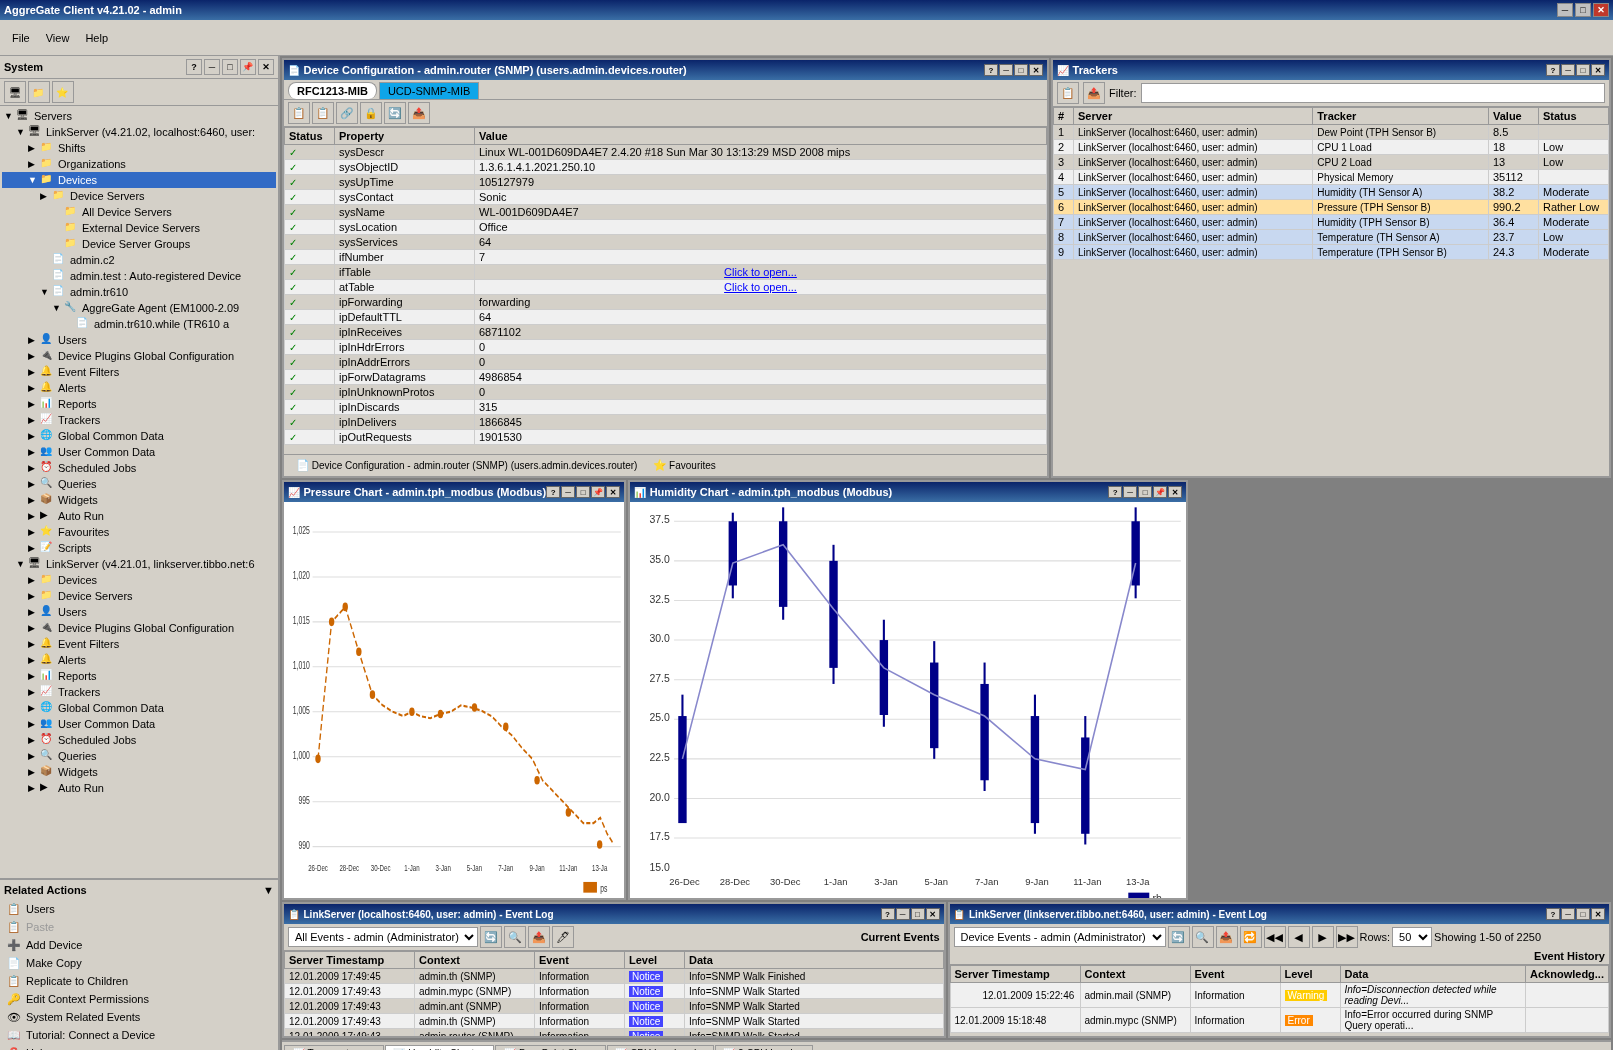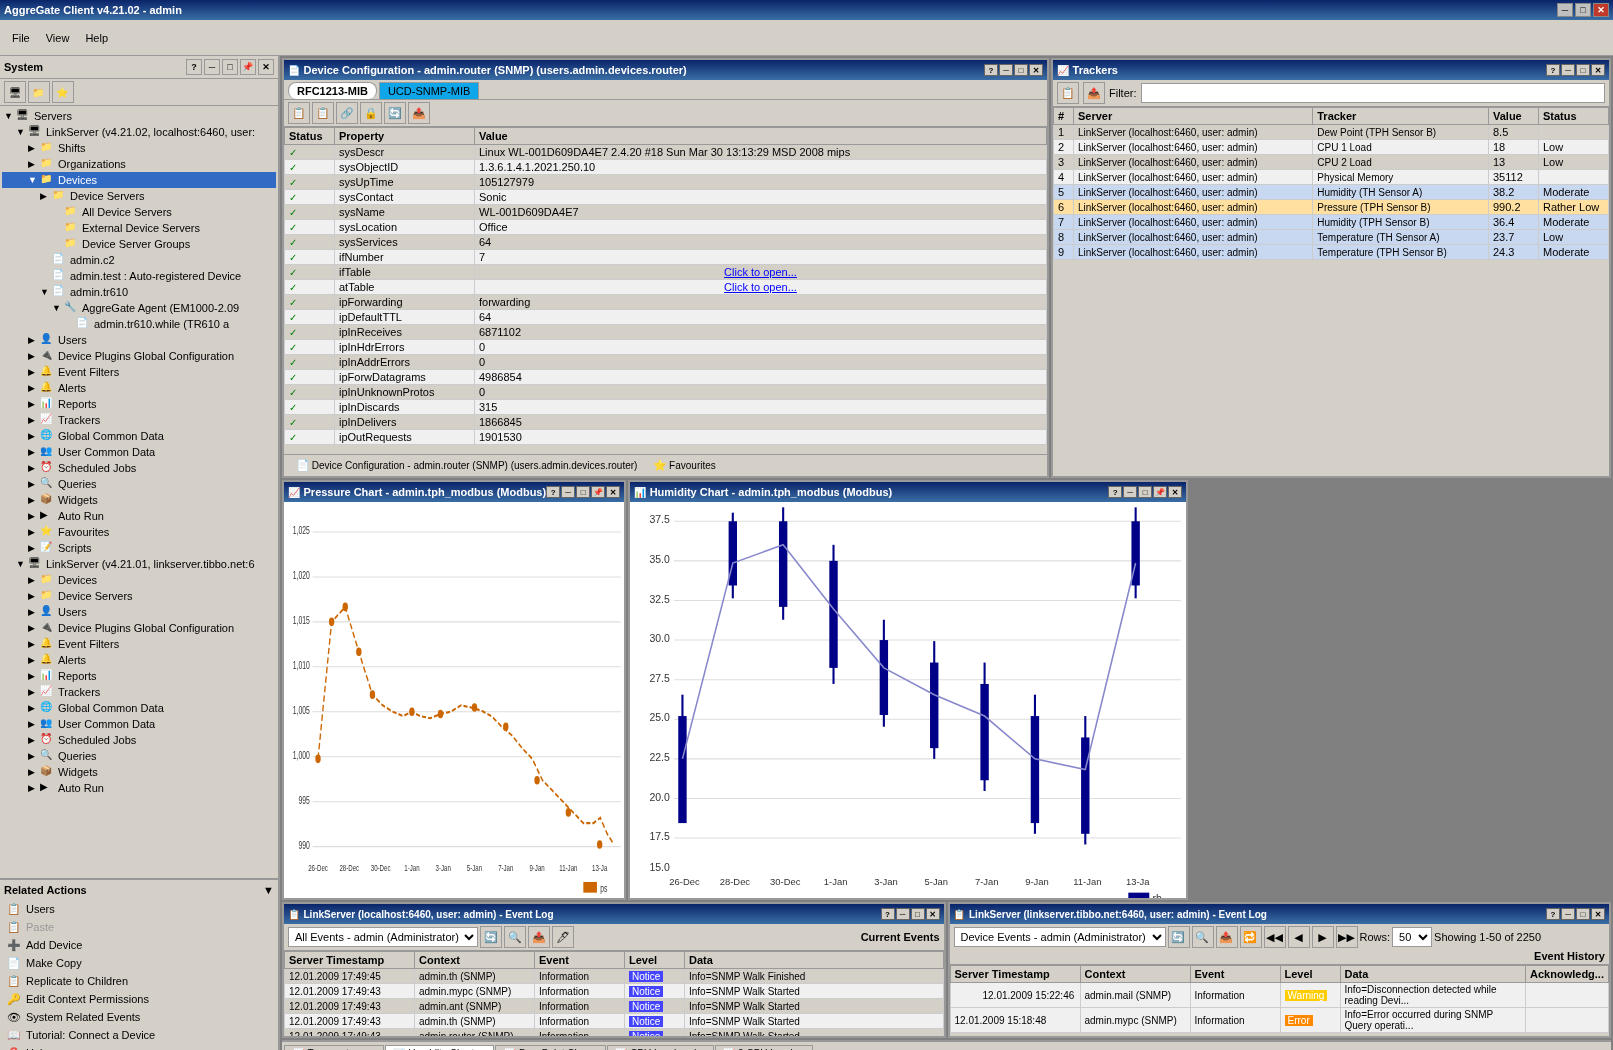--- a/index.html
+++ b/index.html
@@ -1018,21 +1018,21 @@
                 <th>Data</th>
                 <th style="width:80px;">Acknowledg...</th>
               </tr>
             </thead>
             <tbody id="event-history-tbody">
                 <tr style="background: rgb(240, 240, 240);">
     <td style="font-size:10px;white-space:nowrap;padding-left:32px;">12.01.2009 15:22:46</td>
     <td style="font-size:10px;">admin.mail (SNMP)</td>
     <td style="font-size:10px;">Information</td>
     <td><span style="background:#ffcc00;color:white;padding:0 3px;font-size:10px;">Warning</span></td>
-    <td style="font-size:10px;">Info=Disconnection detected while reading Devi...</td>
+    <td style="font-size:10px;font-style:italic;">Info=Disconnection detected while reading Devi...</td>
     <td></td>
   </tr>
                 <tr>
     <td style="font-size:10px;white-space:nowrap;">12.01.2009 15:18:48</td>
     <td style="font-size:10px;">admin.mypc (SNMP)</td>
     <td style="font-size:10px;">Information</td>
     <td><span style="background:#ff8800;color:white;padding:0 3px;font-size:10px;">Error</span></td>
     <td style="font-size:10px;">Info=Error occurred during SNMP Query operati...</td>
     <td></td>
   </tr>

